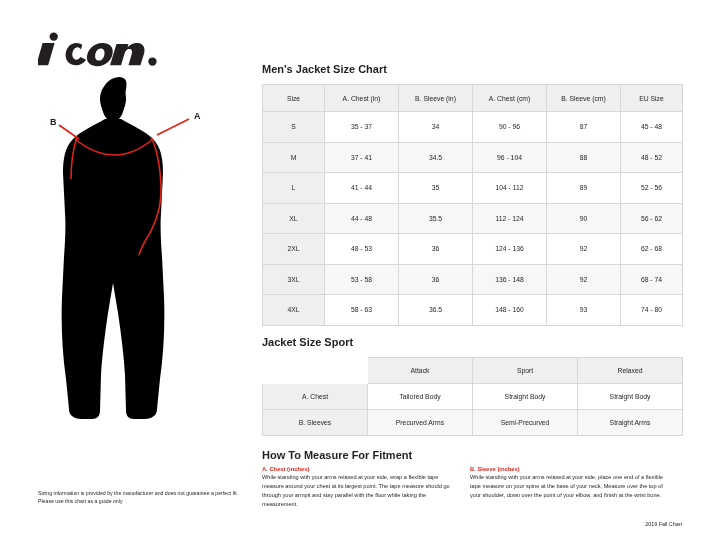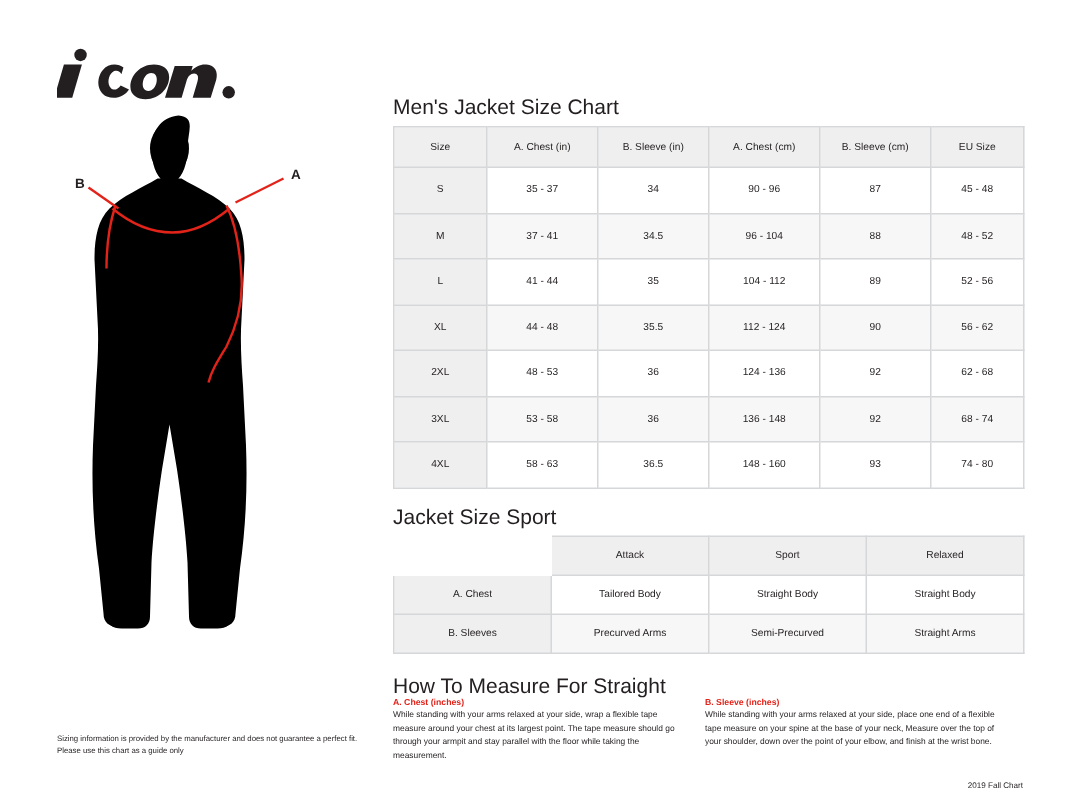--- a/index.html
+++ b/index.html
@@ -55,22 +55,22 @@
 
   
   .right-col {
     position: absolute;
     left: 262px;
     top: 0;
     width: 420px;
   }
 
   .section-title {
-    font-size: 14px;
-    font-weight: normal;
+    font-size: 11px;
+    font-weight: bold;
     color: #231f20;
     margin: 0;
   }
   #title-main { position: absolute; top: 63px; left: 0; }
   #title-styles { position: absolute; top: 336px; left: 0; }
   #title-measure { position: absolute; top: 449px; left: 0; }
 
   table {
     border-collapse: collapse;
     table-layout: fixed;
@@ -317,21 +317,21 @@
         </tr>
         <tr class="alt">
           <td class="rowlabel">B. Sleeves</td>
           <td class="cell">Precurved Arms</td>
           <td class="cell">Semi-Precurved</td>
           <td class="cell">Straight Arms</td>
         </tr>
       </tbody>
     </table>
 
-    <h2 class="section-title" id="title-measure">How To Measure For Straight</h2>
+    <h2 class="section-title" id="title-measure">How To Measure For Fitment</h2>
 
     <div class="measure-block">
       <div class="measure-col">
         <div class="measure-head">A. Chest (inches)</div>
         <div class="measure-body">While standing with your arms relaxed at your side, wrap a flexible tape measure around your chest at its largest point. The tape measure should go through your armpit and stay parallel with the floor while taking the measurement.</div>
       </div>
       <div class="measure-col">
         <div class="measure-head">B. Sleeve (inches)</div>
         <div class="measure-body">While standing with your arms relaxed at your side, place one end of a flexible tape measure on your spine at the base of your neck, Measure over the top of your shoulder, down over the point of your elbow, and finish at the wrist bone.</div>
       </div>

